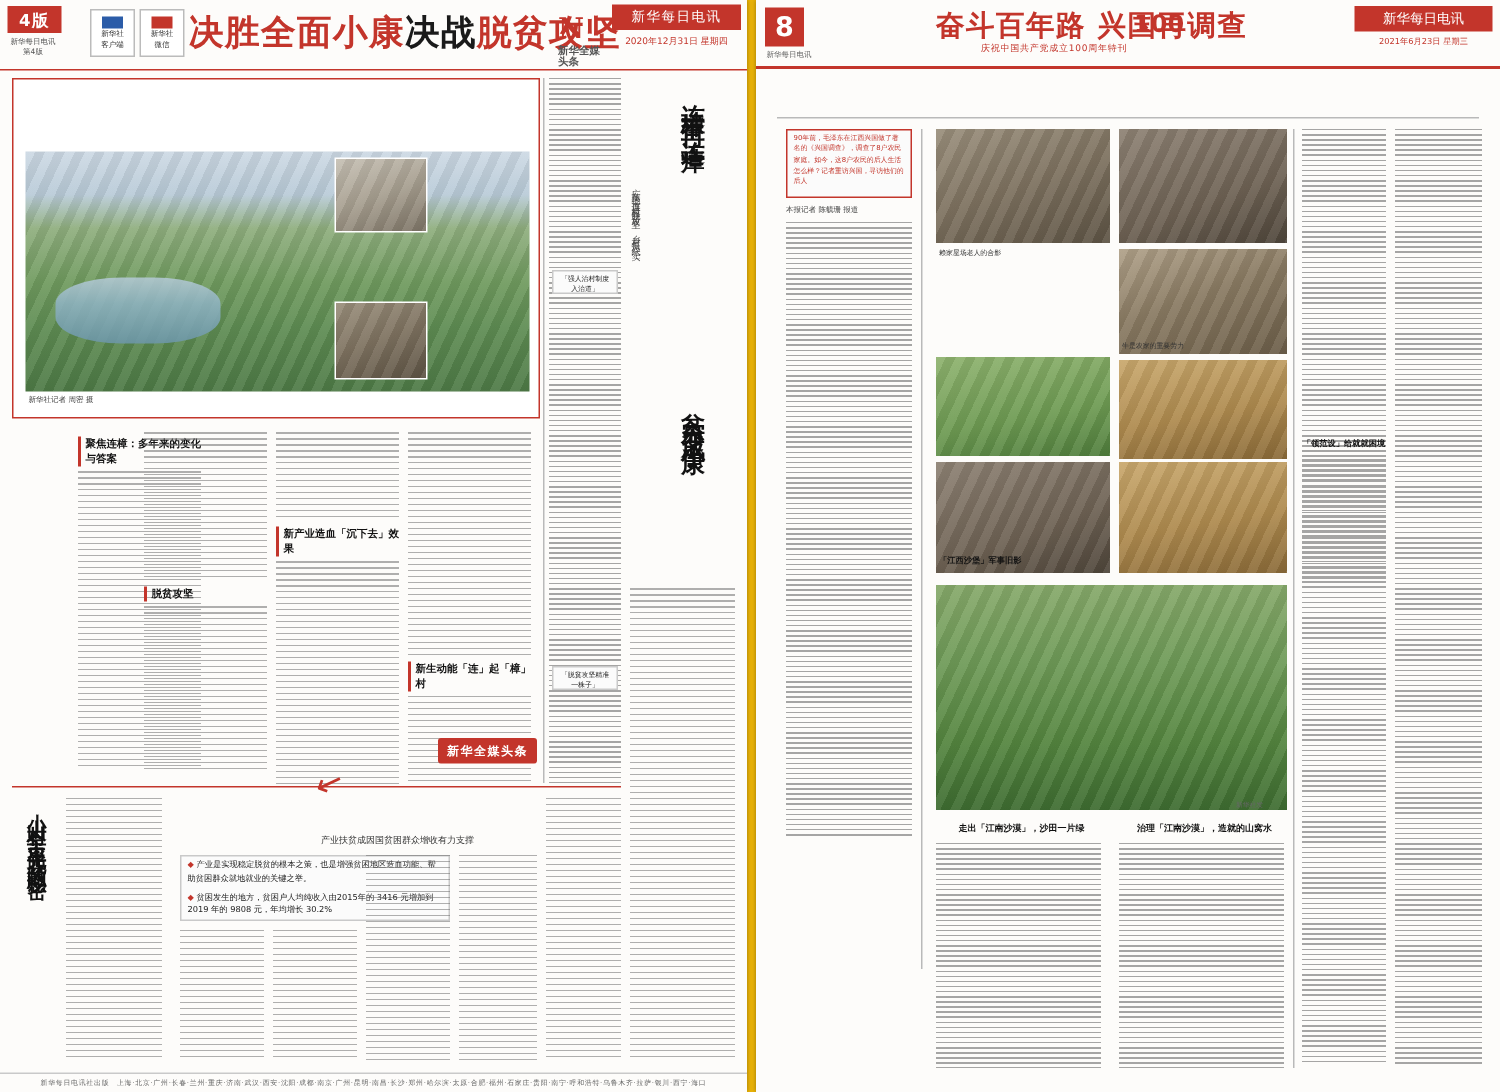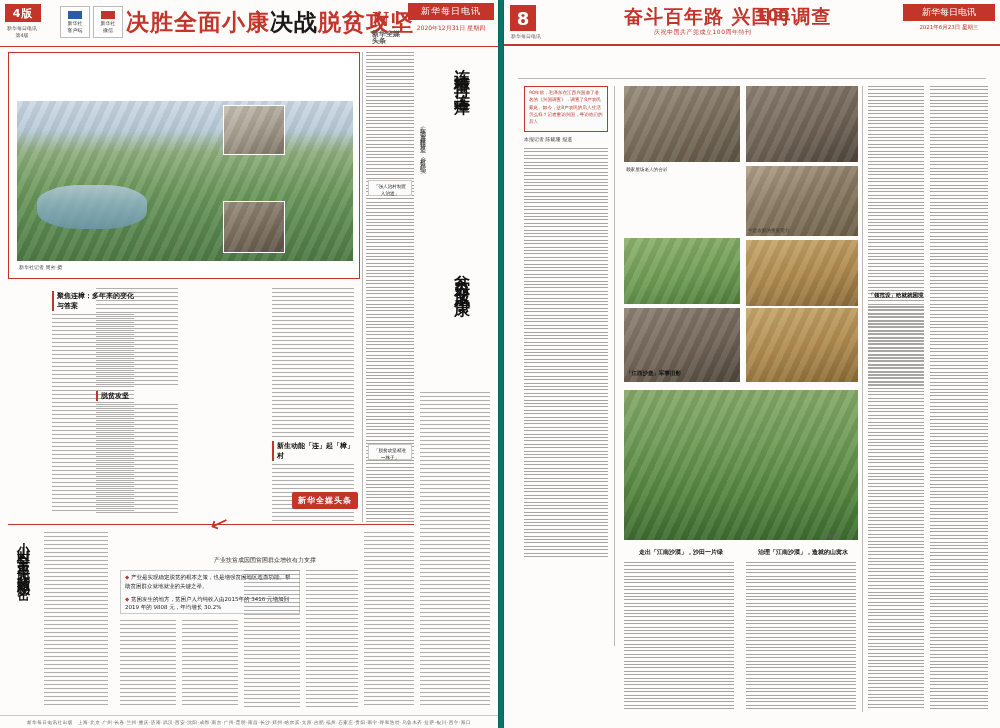--- a/index.html
+++ b/index.html
@@ -1,17 +1,17 @@
 <!DOCTYPE html>
 <html lang="zh"><head>
 <meta charset="utf-8">
 <style>
   html,body{margin:0;padding:0;background:#cfcfcf;}
   body{font-family:"DejaVu Sans","Liberation Sans",sans-serif;}
-  .page{position:relative;width:1000px;height:728px;background:#0f766e;overflow:hidden;}
+  .page{position:relative;width:1000px;height:728px;background:#eab308;overflow:hidden;}
 
   
   .sheet{position:absolute;top:0;background:#fdfcfa;box-shadow:0 0 3px rgba(0,0,0,.35);}
   #sheet-left{left:0;width:498px;height:728px;}
   #sheet-right{left:504px;width:496px;height:728px;}
 
   
   .masthead{position:relative;height:46px;border-bottom:1px solid #c3352b;}
   .mh-pagebox{position:absolute;left:5px;top:4px;width:36px;height:18px;background:#c3352b;color:#fff;
      font-size:11px;font-weight:bold;display:flex;align-items:center;justify-content:center;letter-spacing:1px;}
@@ -152,20 +152,25 @@
 
     <div class="col" style="left:8px;top:288px;width:82px;height:228px;margin-left:44px;">
       <div class="sub-head">聚焦连樟：多年来的变化与答案</div>
       <div class="lines" style="height:200px;"></div>
     </div>
     <div class="col" style="left:96px;top:288px;width:82px;height:228px;">
       <div class="lines" style="height:100px;"></div>
       <div class="sub-head">脱贫攻坚</div>
       <div class="lines" style="height:112px;"></div>
     </div>
+    <div class="col" style="left:184px;top:288px;width:82px;height:228px;">
+      <div class="lines" style="height:60px;"></div>
+      <div class="sub-head">新产业造血「沉下去」效果</div>
+      <div class="lines" style="height:152px;"></div>
+    </div>
     <div class="col" style="left:272px;top:288px;width:82px;height:228px;">
       <div class="lines" style="height:150px;"></div>
       <div class="sub-head">新生动能「连」起「樟」村</div>
       <div class="lines" style="height:62px;"></div>
     </div>
 
     <div class="boxnote" style="left:368px;top:180px;width:44px;height:16px;">
       <div class="bullet" style="font-size:4.6px;text-align:center;">「强人治村制度入治道」</div>
     </div>
     <div class="boxnote" style="left:368px;top:444px;width:44px;height:16px;">

